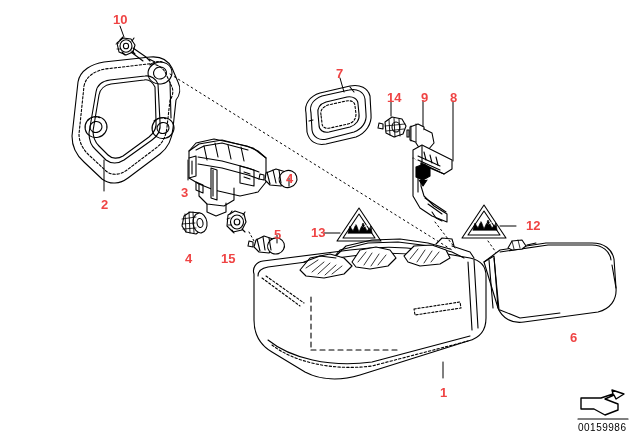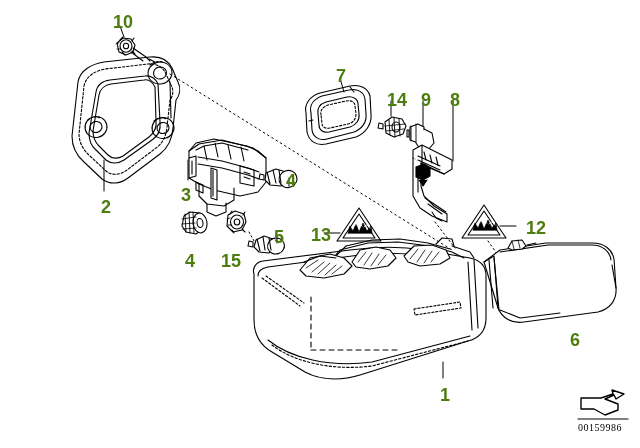--- a/index.html
+++ b/index.html
@@ -22,29 +22,29 @@
     position: absolute;
     left: 0;
     top: 0;
     width: 640px;
     height: 448px;
   }
   .callout {
     position: absolute;
     font-family: "Liberation Sans", sans-serif;
     font-weight: bold;
-    font-size: 18px;
-    color: #4d7c0f;
+    font-size: 13px;
+    color: #ef4444;
     line-height: 1;
     white-space: nowrap;
     user-select: none;
   }
   .diagram-id {
     position: absolute;
-    font-family: Liberation Serif, serif;
+    font-family: Liberation Sans, sans-serif;
     font-size: 10px;
     letter-spacing: 0.5px;
     color: #000000;
     white-space: nowrap;
   }
 </style>
 </head>
 <body>
 
 <div id="page">

